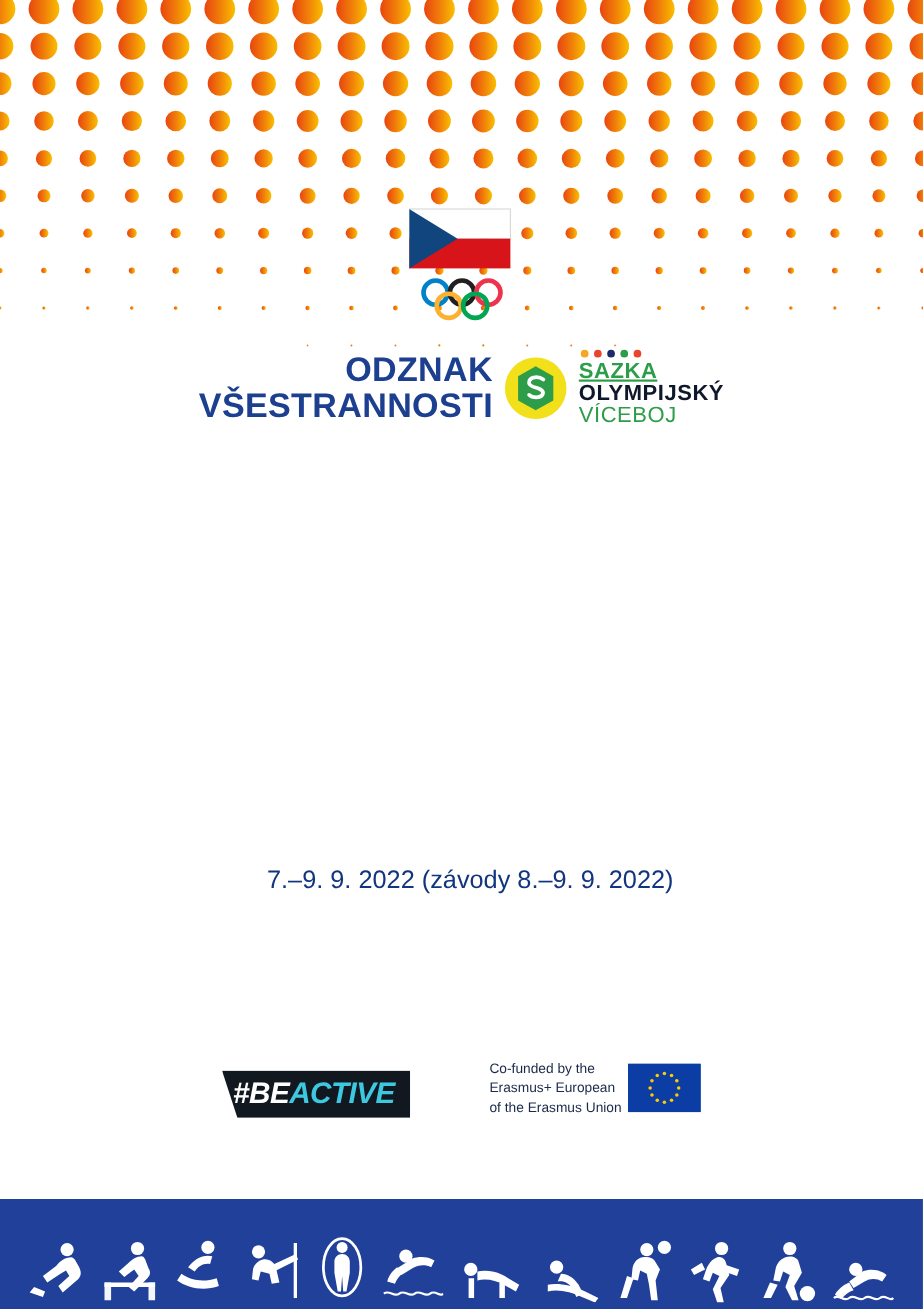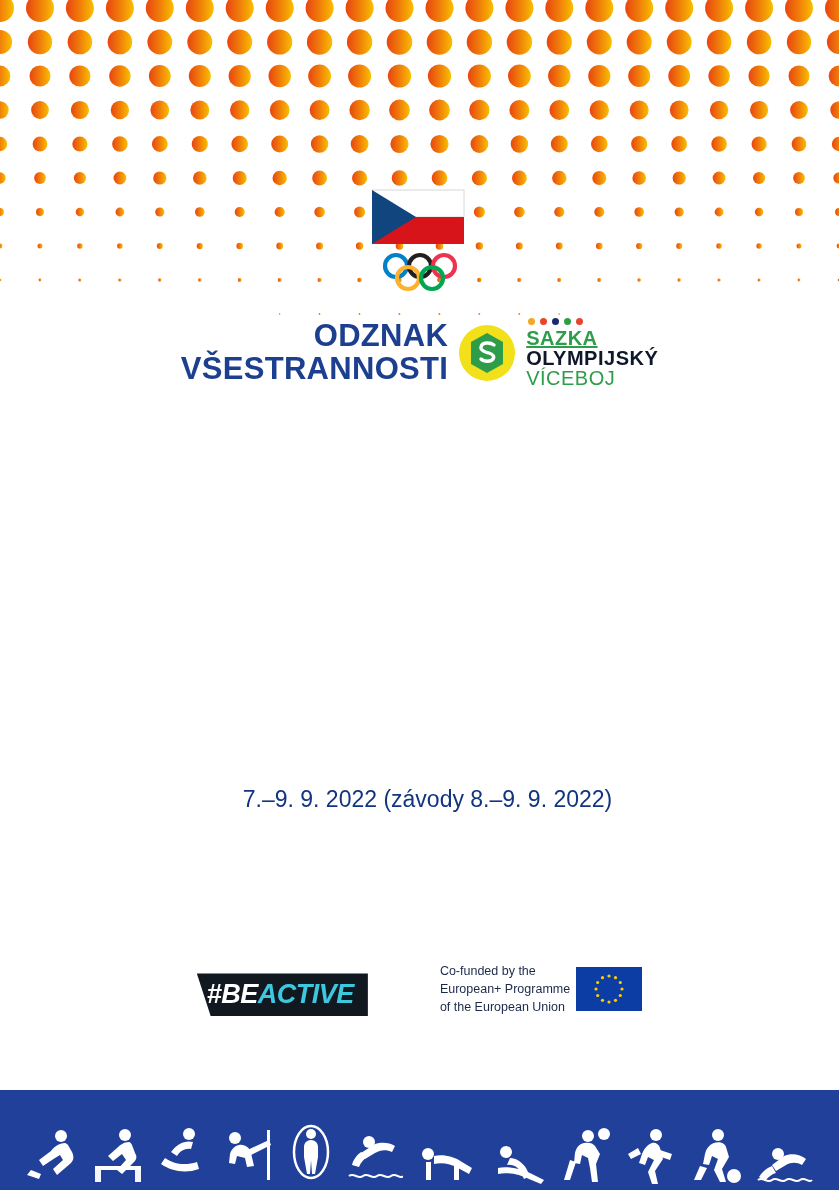--- a/index.html
+++ b/index.html
@@ -367,22 +367,22 @@
   <div class="details">
     <span>7.–9. 9. 2022 (závody 8.–9. 9. 2022)</span>
   </div>
 
   <div class="sponsors">
     <div class="beactive"><span>#BE</span><span class="cy">ACTIVE</span></div>
 
     <div class="eu">
       <div class="eu-text">
         <span>Co-funded by the</span>
-        <span>European+ Programme</span>
-        <span>of the European Union</span>
+        <span>Erasmus+ European</span>
+        <span>of the Erasmus Union</span>
       </div>
       <div class="eu-flag">
         <svg width="66" height="44" viewBox="0 0 66 44" xmlns="http://www.w3.org/2000/svg">
           <rect width="66" height="44" fill="#0b3da5"></rect>
           <g fill="#ffcc00" id="eu-stars">
               <circle cx="33.0" cy="9.0" r="1.6"></circle>
               <circle cx="39.5" cy="10.7" r="1.6"></circle>
               <circle cx="44.3" cy="15.5" r="1.6"></circle>
               <circle cx="46.0" cy="22.0" r="1.6"></circle>
               <circle cx="44.3" cy="28.5" r="1.6"></circle>

